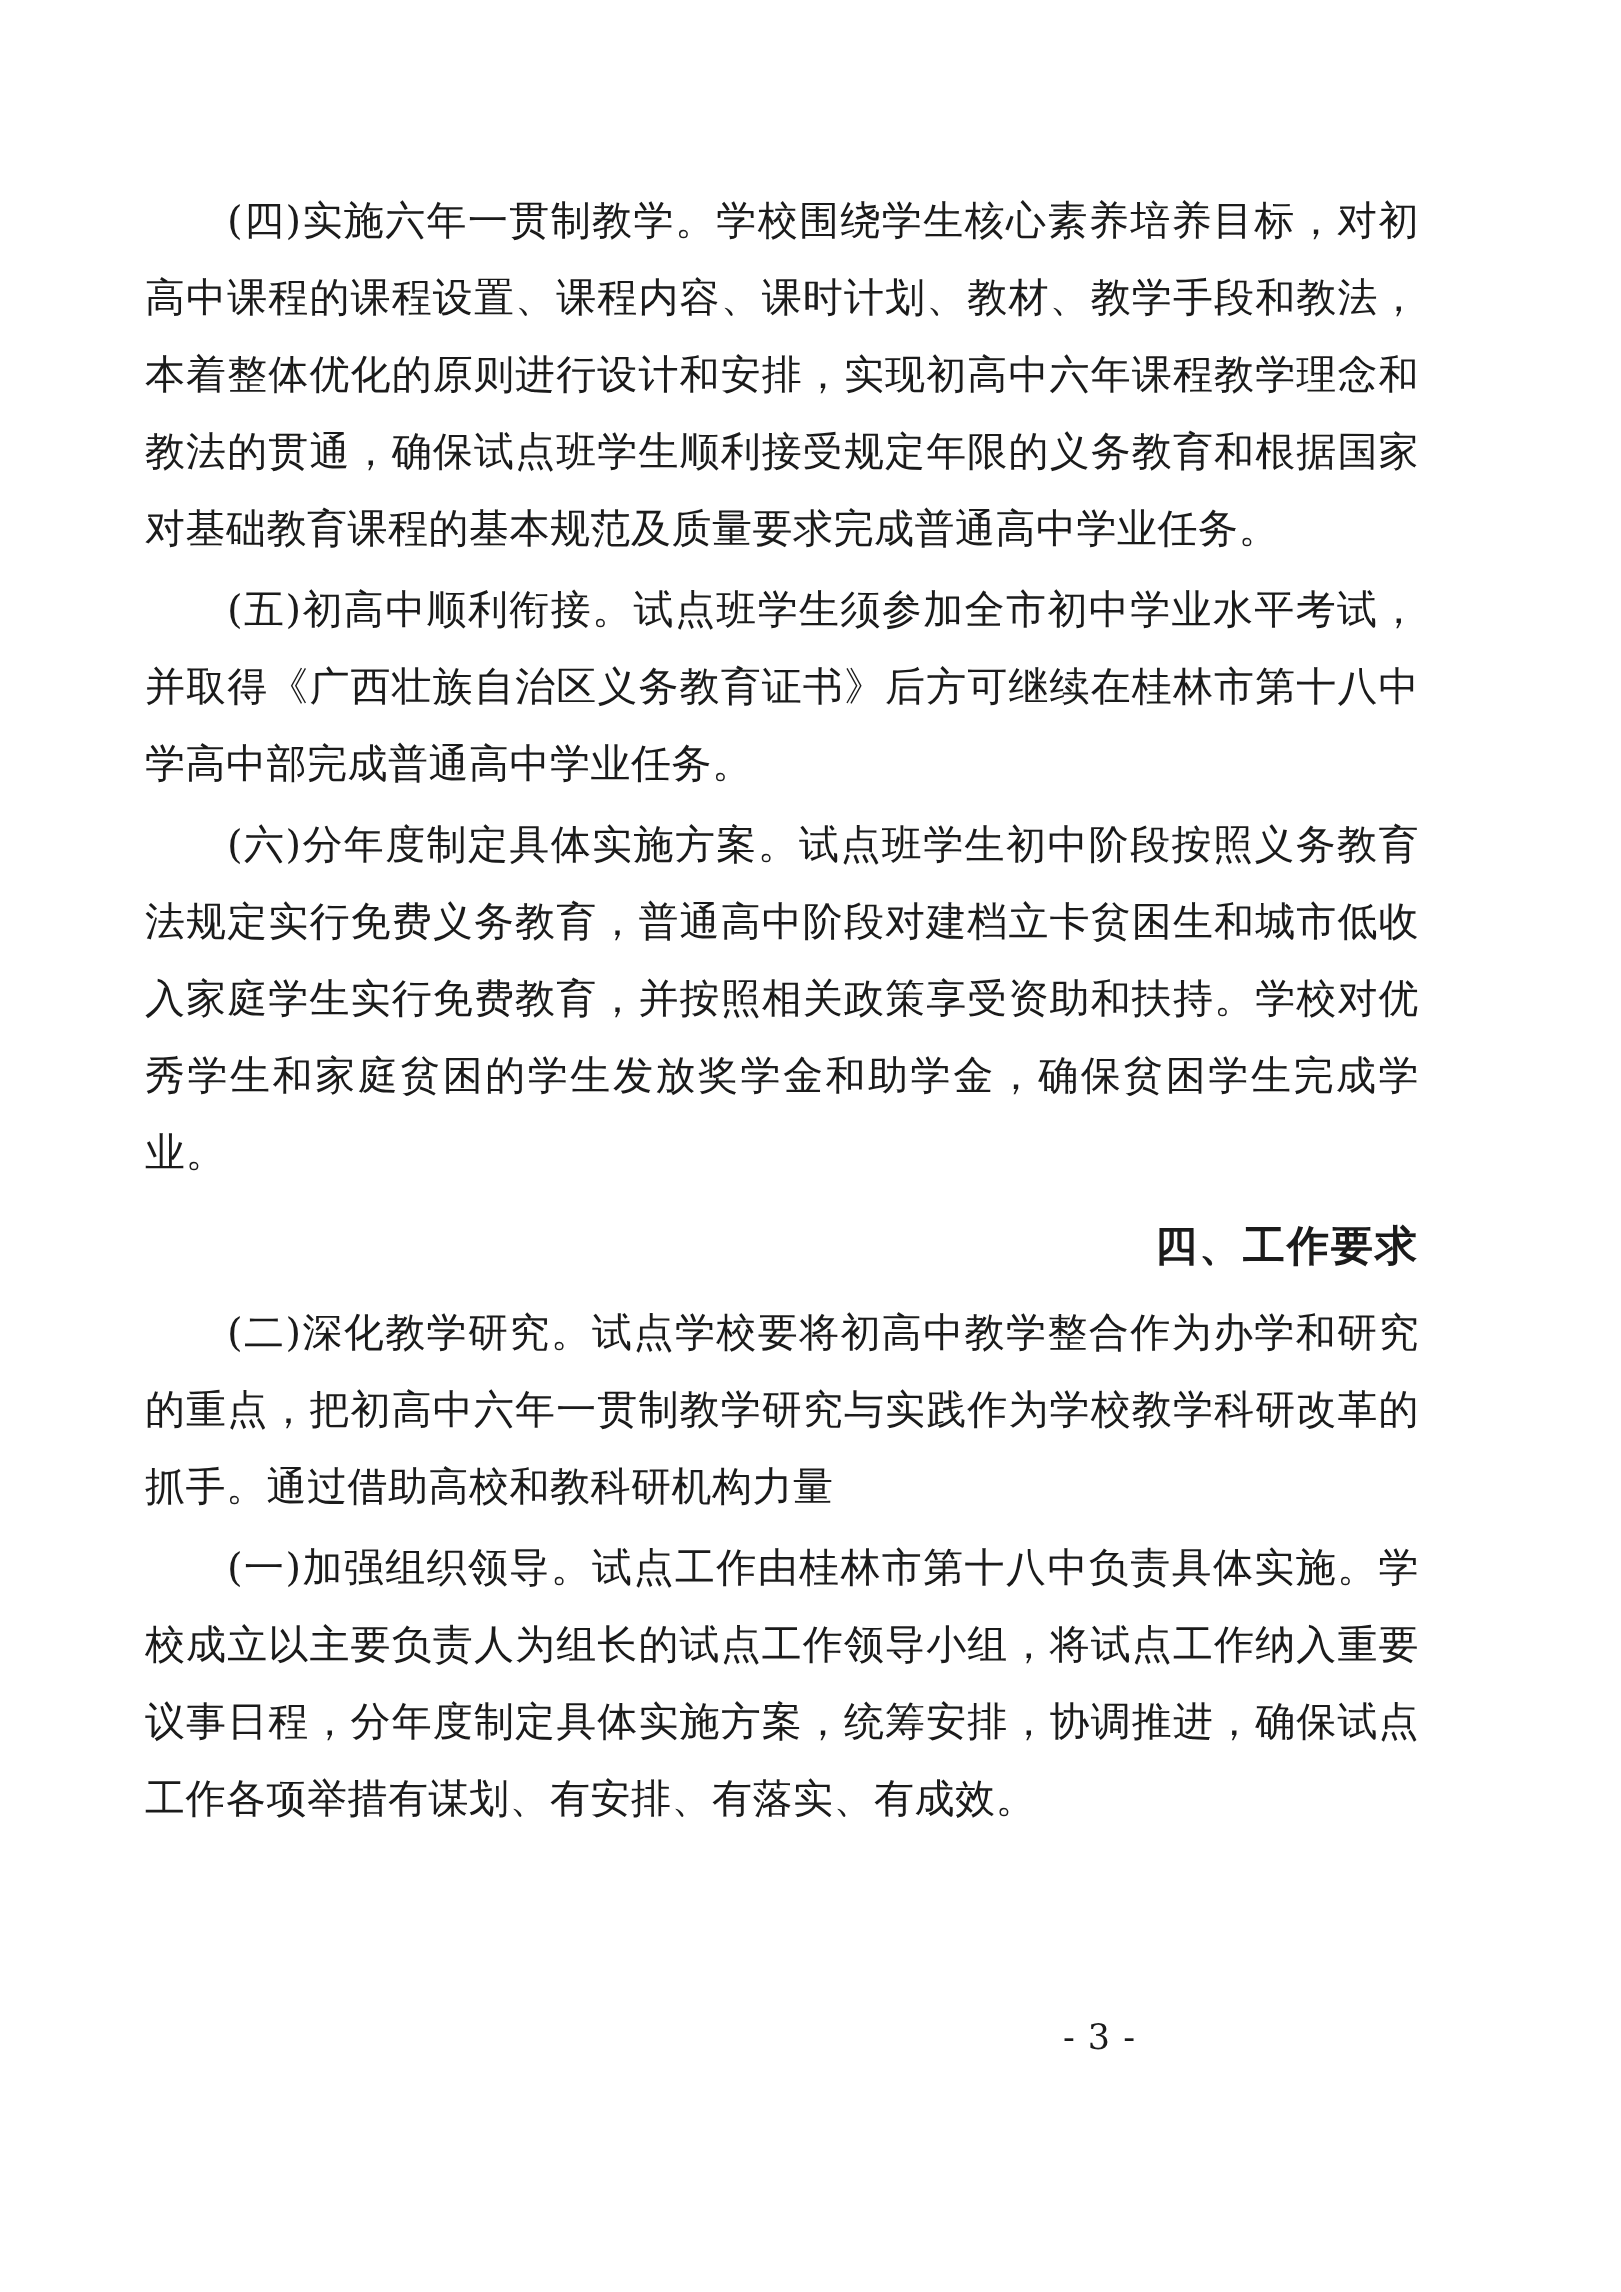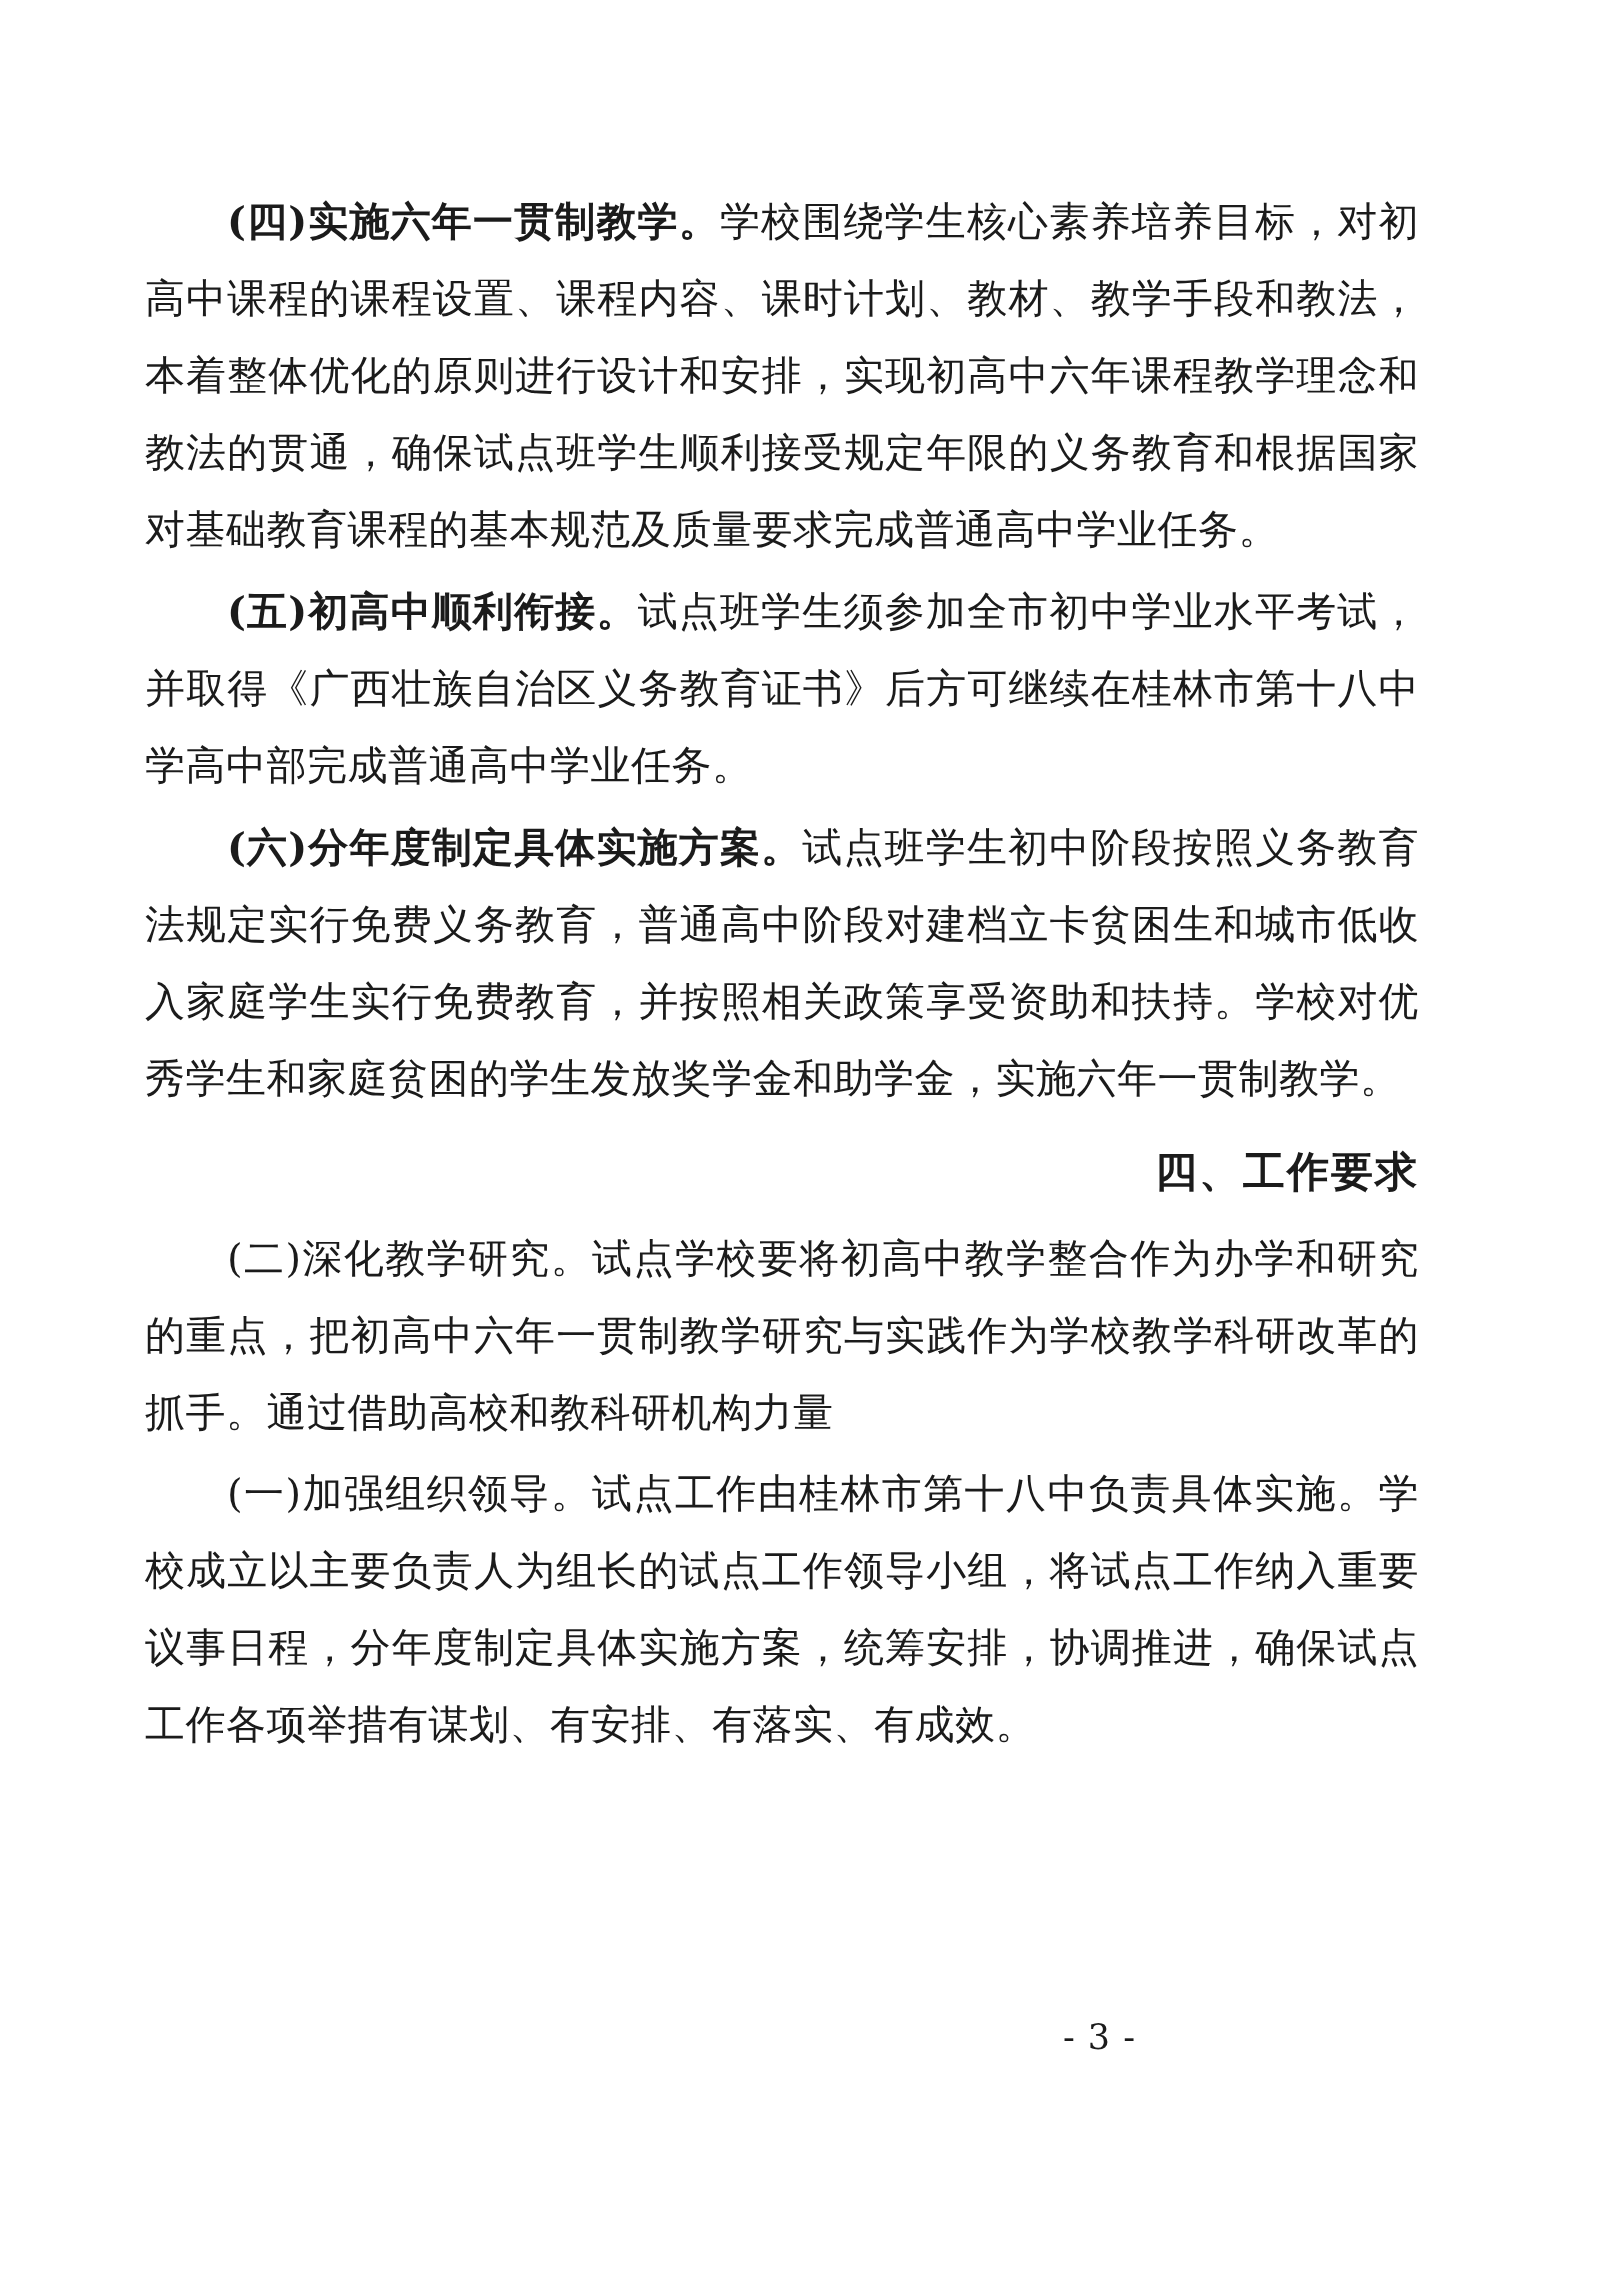--- a/index.html
+++ b/index.html
@@ -25,21 +25,21 @@
   .para {
     font-size: 40px;
     line-height: 77px;
     letter-spacing: 0.5px;
     text-align: justify;
     text-justify: inter-ideograph;
     margin: 0 0 3.9px 0;
     text-indent: 82px;
   }
   .para .lead {
-    font-weight: bold;
+    font-weight: normal;
   }
   .para.sub {
     text-indent: 82px;
   }
   .heading {
     font-size: 42px;
     line-height: 84px;
     font-weight: bold;
     letter-spacing: 2px;
     margin: 13.7px 0 5.9px 0;
@@ -70,21 +70,21 @@
 
     <p class="para">
       <span class="lead">(四)实施六年一贯制教学。</span><span>学校围绕学生核心素养培养目标，对初高中课程的课程设置、课程内容、课时计划、教材、教学手段和教法，本着整体优化的原则进行设计和安排，实现初高中六年课程教学理念和教法的贯通，确保试点班学生顺利接受规定年限的义务教育和根据国家对基础教育课程的基本规范及质量要求完成普通高中学业任务。</span>
     </p>
 
     <p class="para">
       <span class="lead">(五)初高中顺利衔接。</span><span>试点班学生须参加全市初中学业水平考试，并取得《广西壮族自治区义务教育证书》后方可继续在桂林市第十八中学高中部完成普通高中学业任务。</span>
     </p>
 
     <p class="para">
-      <span class="lead">(六)分年度制定具体实施方案。</span><span>试点班学生初中阶段按照义务教育法规定实行免费义务教育，普通高中阶段对建档立卡贫困生和城市低收入家庭学生实行免费教育，并按照相关政策享受资助和扶持。学校对优秀学生和家庭贫困的学生发放奖学金和助学金，实施六年一贯制教学。</span>
+      <span class="lead">(六)分年度制定具体实施方案。</span><span>试点班学生初中阶段按照义务教育法规定实行免费义务教育，普通高中阶段对建档立卡贫困生和城市低收入家庭学生实行免费教育，并按照相关政策享受资助和扶持。学校对优秀学生和家庭贫困的学生发放奖学金和助学金，确保贫困学生完成学业。</span>
     </p>
 
     <h2 class="heading">四、工作要求</h2>
 
     <p class="para sub">
       <span>(二)深化教学研究。</span><span>试点学校要将初高中教学整合作为办学和研究的重点，把初高中六年一贯制教学研究与实践作为学校教学科研改革的抓手。通过借助高校和教科研机构力量</span>
     </p>
 
     <p class="para sub">
       <span>(一)加强组织领导。</span><span>试点工作由桂林市第十八中负责具体实施。学校成立以主要负责人为组长的试点工作领导小组，将试点工作纳入重要议事日程，分年度制定具体实施方案，统筹安排，协调推进，确保试点工作各项举措有谋划、有安排、有落实、有成效。</span>

